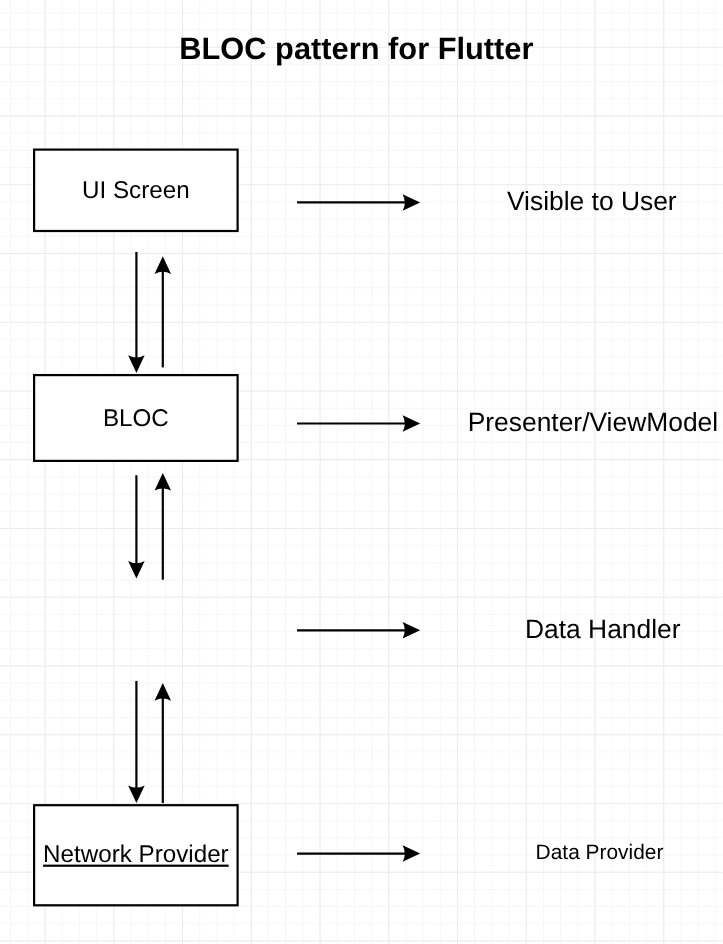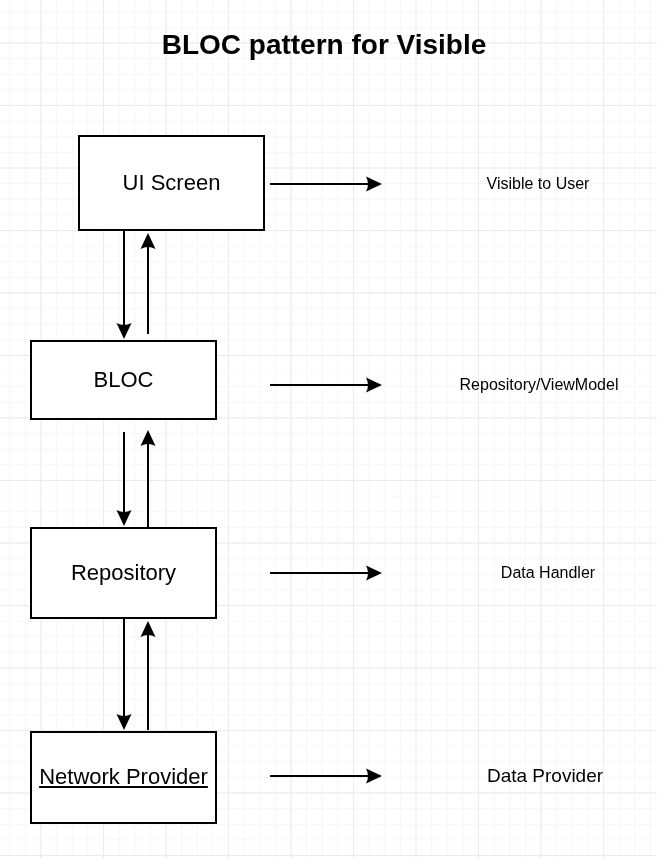--- a/index.html
+++ b/index.html
@@ -51,28 +51,28 @@
     width: 187px;
     border: 2px solid var(--line);
     background: var(--box-fill);
     display: flex;
     align-items: center;
     justify-content: center;
     font-size: 22px;
     line-height: 1.2;
     white-space: nowrap;
   }
-  .node-1 { top: 135px; height: 96px; margin-left: 48px; }
+  .node-1 { top: 135px; height: 76px; }
   .node-2 { top: 340px; height: 80px; }
   .node-3 { top: 527px; height: 92px; }
   .node-4 { top: 731px; height: 93px; text-decoration: underline; }
   .annotation {
     position: absolute;
     transform: translate(-50%, -50%);
-    font-size: 16px;
+    font-size: 24px;
     line-height: 1.2;
     white-space: nowrap;
   }
   .ann-1 { left: 538px; top: 184px; }
   .ann-2 { left: 539px; top: 385px; }
   .ann-3 { left: 548px; top: 573px; }
   .ann-4 { left: 545px; top: 776px; font-size: 19px; }
   .arrow-layer {
     position: absolute;
     left: 0; top: 0;
@@ -82,21 +82,21 @@
     pointer-events: none;
   }
   .arrow-layer .shaft { stroke: currentColor; stroke-width: 2; fill: none; }
   .arrow-layer .head  { fill: currentColor; stroke: none; }
 </style>
 </head>
 <body>
 
 <div class="canvas">
 
-  <div class="title">BLOC pattern for Visible</div>
+  <div class="title">BLOC pattern for Flutter</div>
 
   <svg class="arrow-layer" width="657" height="858" viewBox="0 0 657 858" xmlns="http://www.w3.org/2000/svg">
 
     <g>
       <line class="shaft" x1="124" y1="229" x2="124" y2="329"></line>
       <path class="head" d="M 124 339 L 116.5 323 Q 124 327 131.5 323 Z"></path>
     </g>
     <g>
       <line class="shaft" x1="148" y1="334" x2="148" y2="243"></line>
       <path class="head" d="M 148 233 L 140.5 249 Q 148 245 155.5 249 Z"></path>
@@ -137,25 +137,22 @@
       <path class="head" d="M 382 776 L 366 768.5 Q 370 776 366 783.5 Z"></path>
     </g>
   </svg>
 
   <div class="node node-1">
     <span>UI Screen</span>
   </div>
   <div class="node node-2">
     <span>BLOC</span>
   </div>
-  <div class="node node-3">
-    <span>Repository</span>
-  </div>
   <div class="node node-4">
     <span>Network Provider</span>
   </div>
 
   <div class="annotation ann-1">Visible to User</div>
-  <div class="annotation ann-2">Repository/ViewModel</div>
+  <div class="annotation ann-2">Presenter/ViewModel</div>
   <div class="annotation ann-4">Data Provider</div>
   <div class="annotation ann-3">Data Handler</div>
 
 </div>
 
 </body></html>

